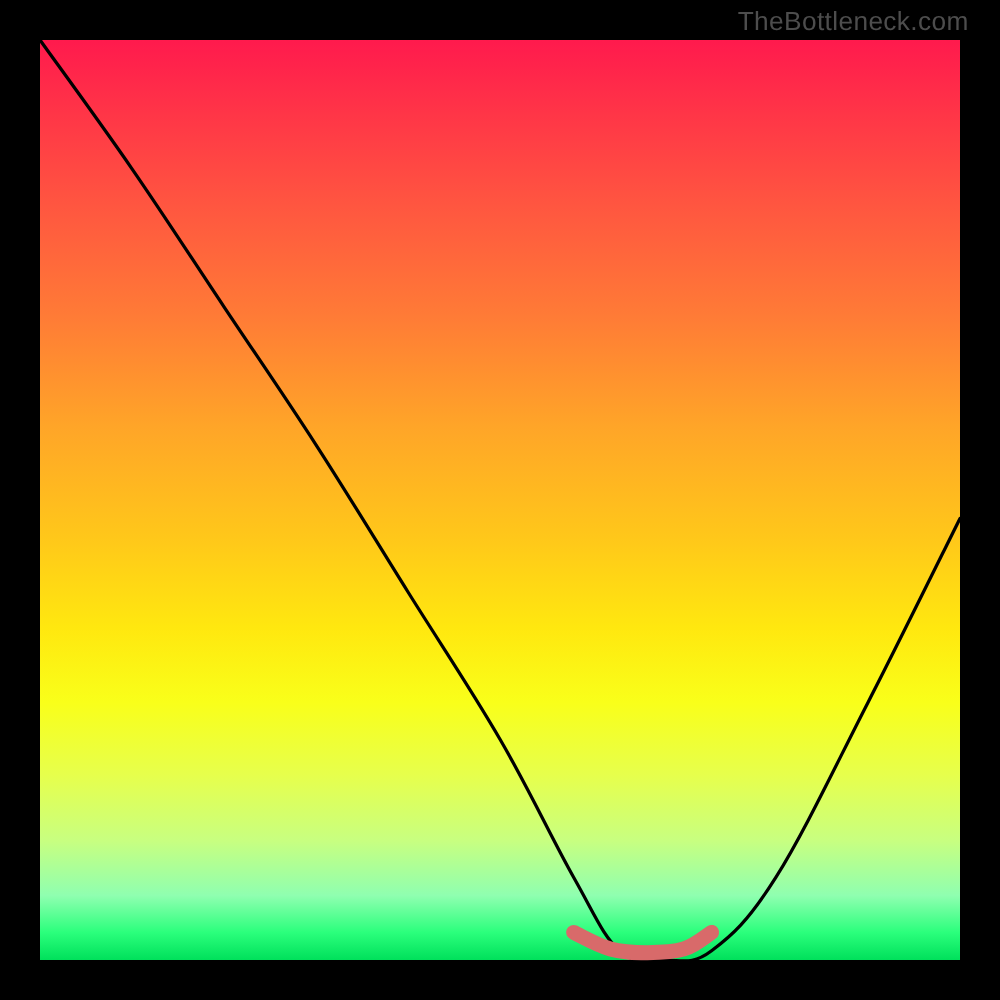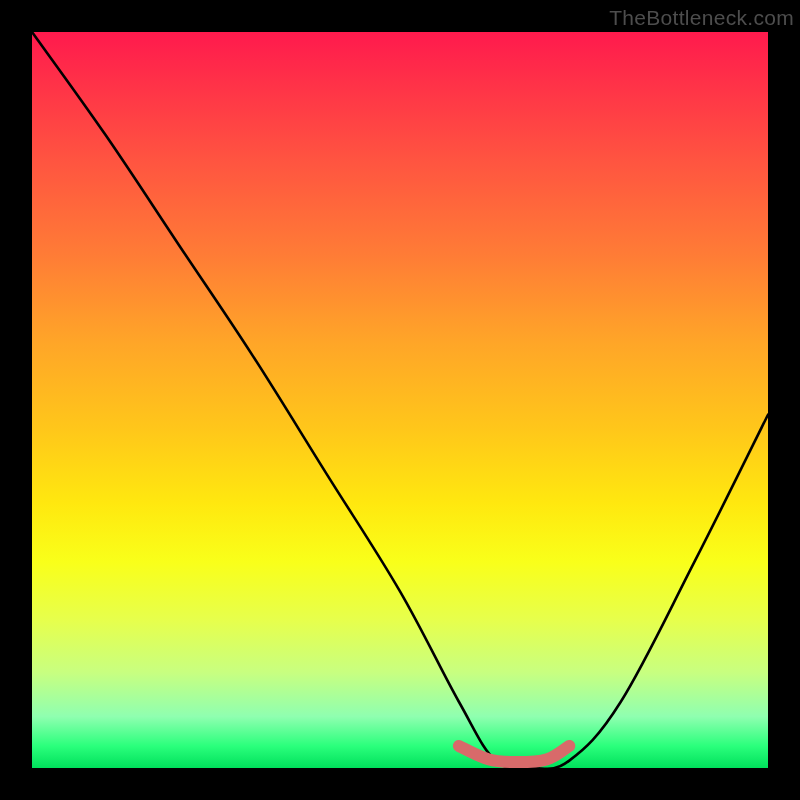--- a/index.html
+++ b/index.html
@@ -34,21 +34,21 @@
       #e6ff4d 80%,
       #c8ff80 87%,
       #8fffb0 93%,
       #2bff7c 97%,
       #00e05b 100%
     );
   }
   .watermark {
     position: absolute;
     top: 6px;
-    right: 6px;
+    right: 25px;
     color: #4d4d4d;
     font-family: Arial, Helvetica, sans-serif;
     font-size: 21px;
     letter-spacing: 0.3px;
     font-weight: 500;
   }
   svg.curves {
     position: absolute;
     left: 0;
     top: 0;

